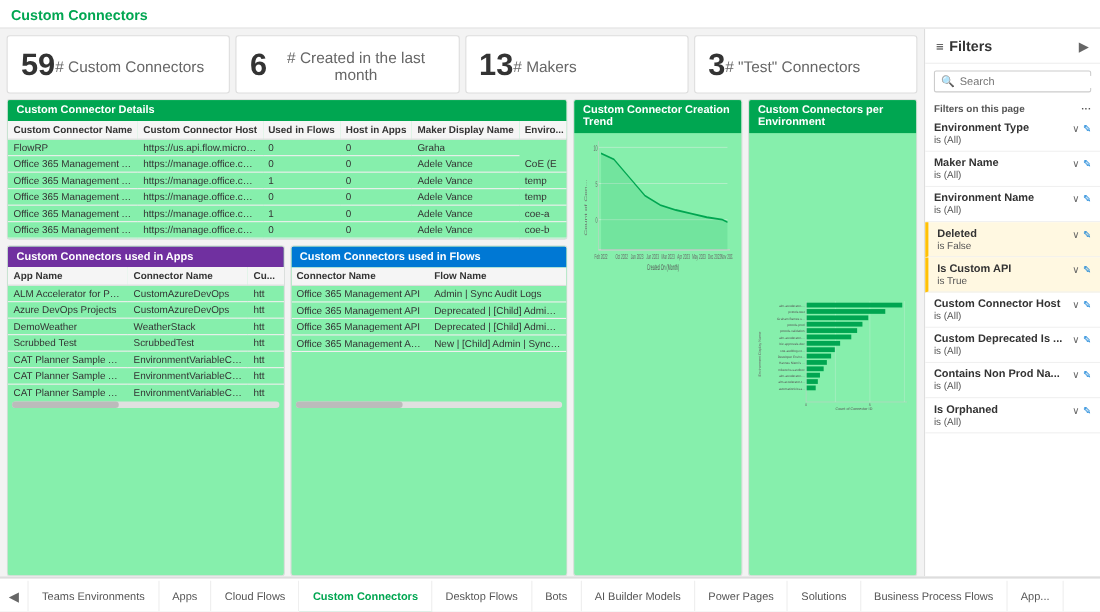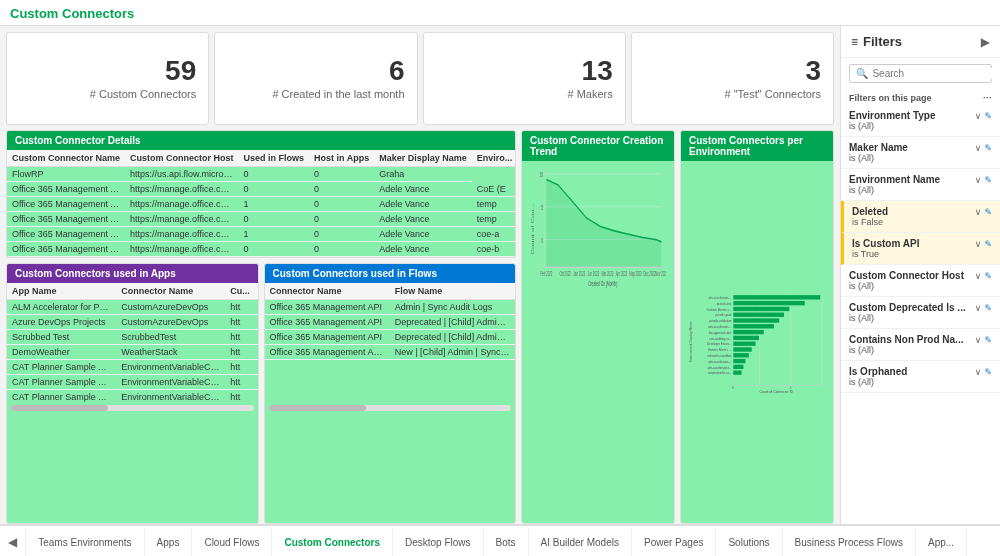--- a/index.html
+++ b/index.html
@@ -9,23 +9,23 @@
     .page-title { color: #00a651; font-size: 13px; font-weight: 700; padding: 6px 10px 4px; background: #fff; border-bottom: 1px solid #ddd; }
 
     
     .main-layout { display: flex; flex: 1; overflow: hidden; }
 
     
     .content-area { flex: 1; background: #f3f3f3; overflow: hidden; padding: 6px 6px 0 6px; display: flex; flex-direction: column; gap: 5px; }
 
     
     .summary-cards { display: flex; gap: 5px; }
-    .summary-card { background: #fff; border: 1px solid #ddd; border-radius: 3px; padding: 24px 12px; flex: 1; display: flex; flex-direction: column; align-items: flex-end; }
+    .summary-card { background: #fff; border: 1px solid #ddd; border-radius: 3px; padding: 8px 12px; flex: 1; display: flex; align-items: center; }
     .summary-card .number { font-size: 28px; font-weight: 700; color: #333; line-height: 1; }
-    .summary-card .label { font-size: 11px; color: #666; margin-top: 3px; text-align: center; }
+    .summary-card .label { font-size: 14px; color: #666; margin-top: 3px; text-align: center; }
 
     
     .middle-section { display: flex; gap: 5px; flex: 1; overflow: hidden; }
     .left-panels { display: flex; flex-direction: column; gap: 5px; flex: 0 0 510px; overflow: hidden; }
     .right-panels { display: flex; flex-direction: row; gap: 5px; flex: 1; overflow: hidden; }
 
     
     .panel { background: #86efac; border: 1px solid #ddd; border-radius: 3px; overflow: hidden; }
     .panel-header { padding: 4px 8px; font-weight: 700; font-size: 10px; color: #fff; }
     .panel-header.green { background: #00a651; }
@@ -196,27 +196,27 @@
                       <td>ALM Accelerator for Power Platform</td>
                       <td>CustomAzureDevOps</td>
                       <td>htt</td>
                     </tr>
                     <tr>
                       <td>Azure DevOps Projects</td>
                       <td>CustomAzureDevOps</td>
                       <td>htt</td>
                     </tr>
                     <tr>
+                      <td>DemoWeather</td>
+                      <td>WeatherStack</td>
+                      <td>htt</td>
+                    </tr>
+                    <tr>
                       <td>Scrubbed Test</td>
                       <td>ScrubbedTest</td>
-                      <td>htt</td>
-                    </tr>
-                    <tr>
-                      <td>DemoWeather</td>
-                      <td>WeatherStack</td>
                       <td>htt</td>
                     </tr>
                     <tr>
                       <td>CAT Planner Sample App</td>
                       <td>EnvironmentVariableConnector</td>
                       <td>htt</td>
                     </tr>
                     <tr>
                       <td>CAT Planner Sample App</td>
                       <td>EnvironmentVariableConnector</td>

